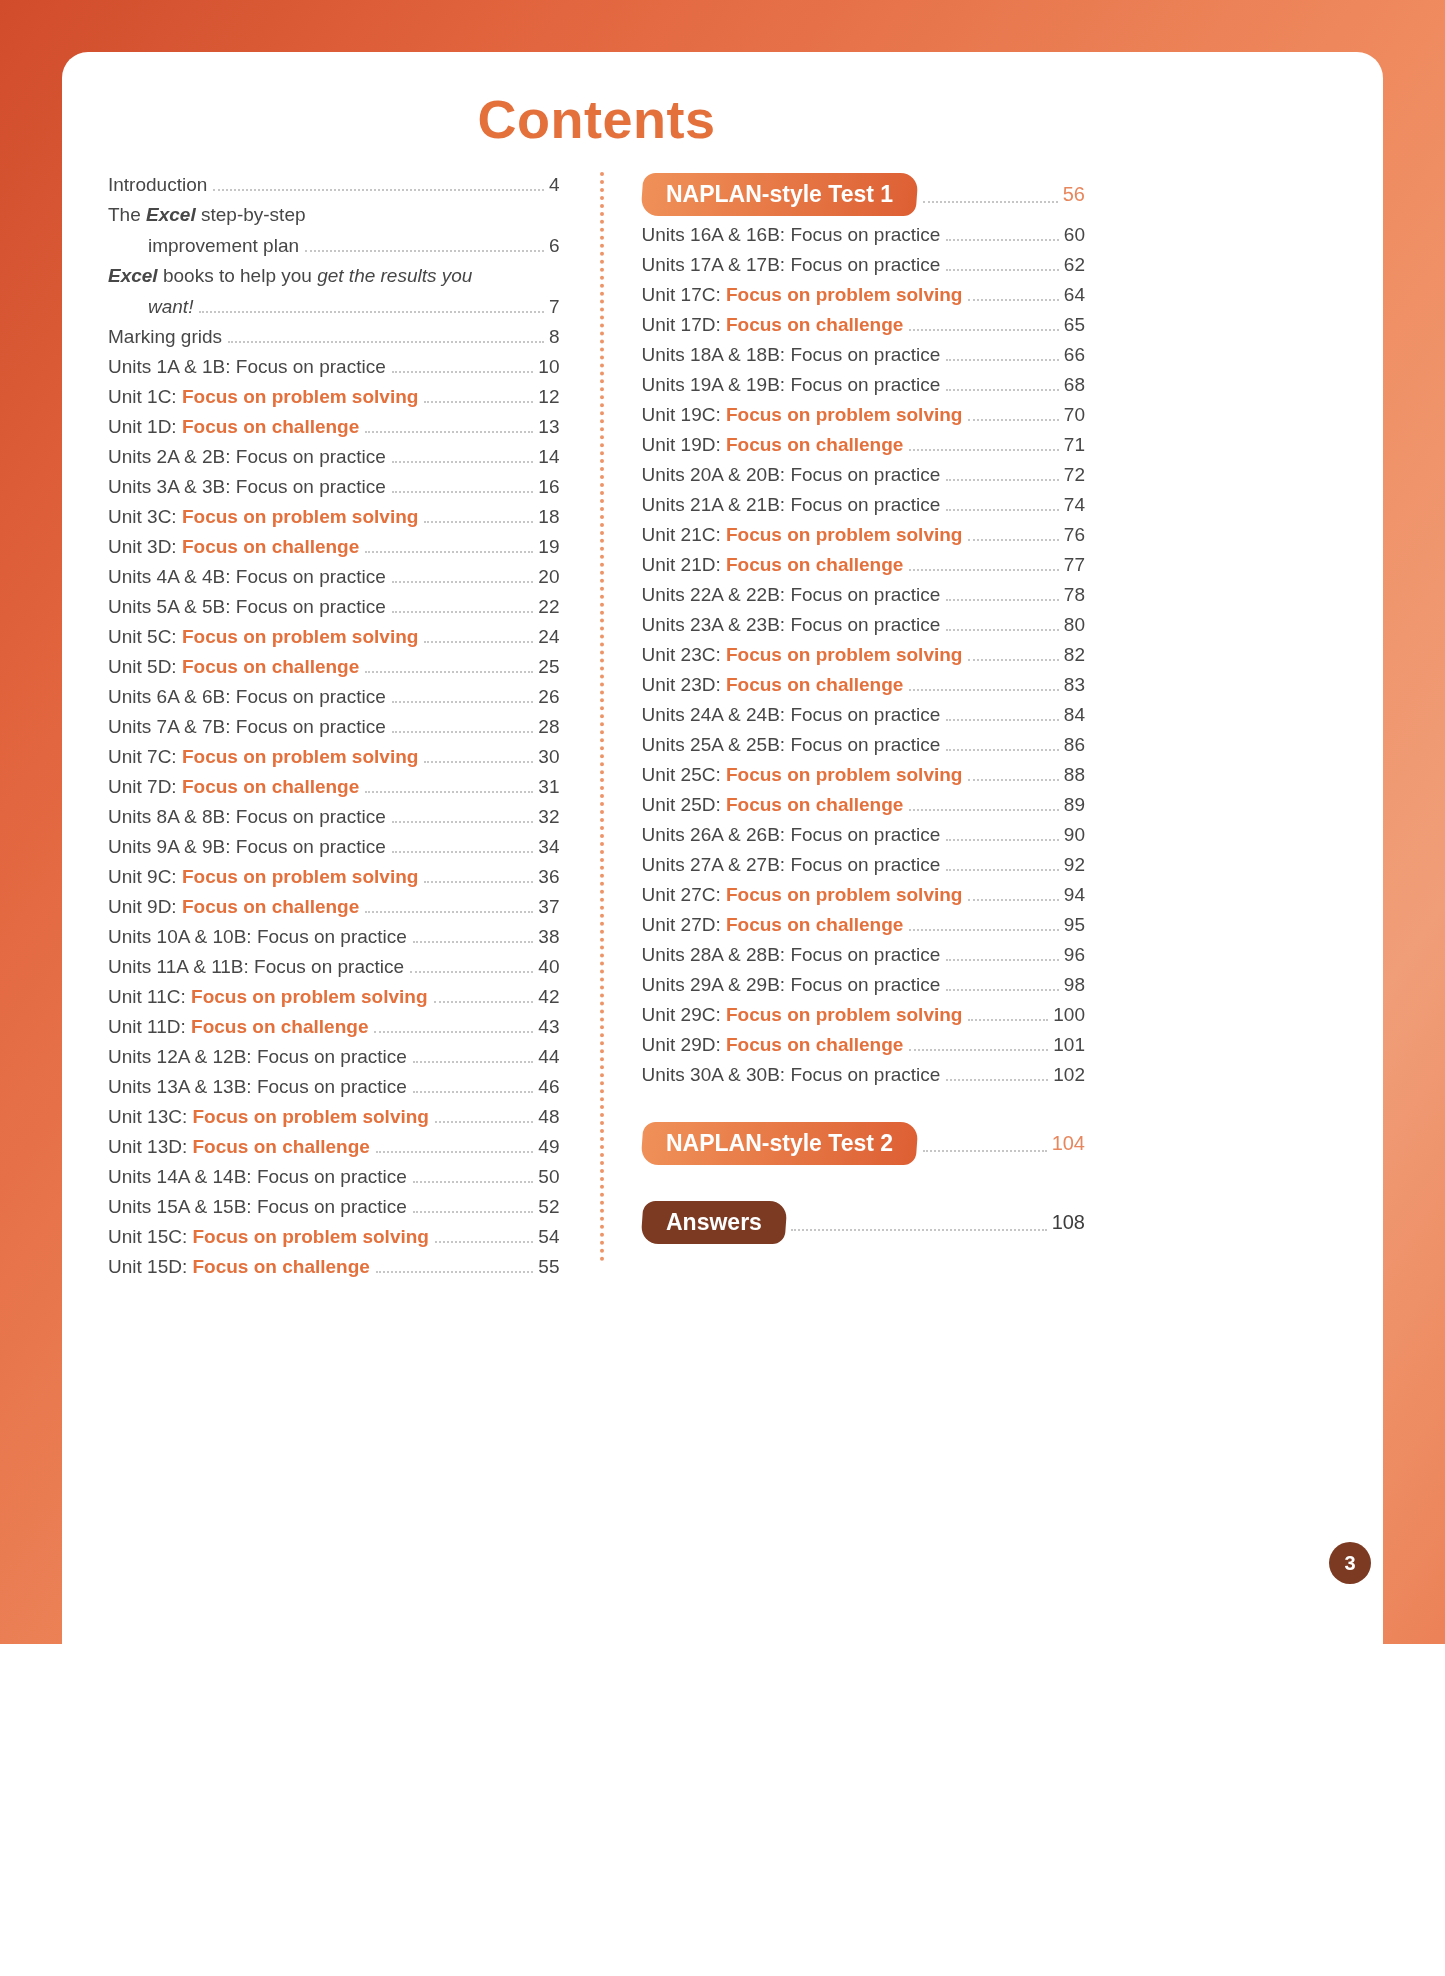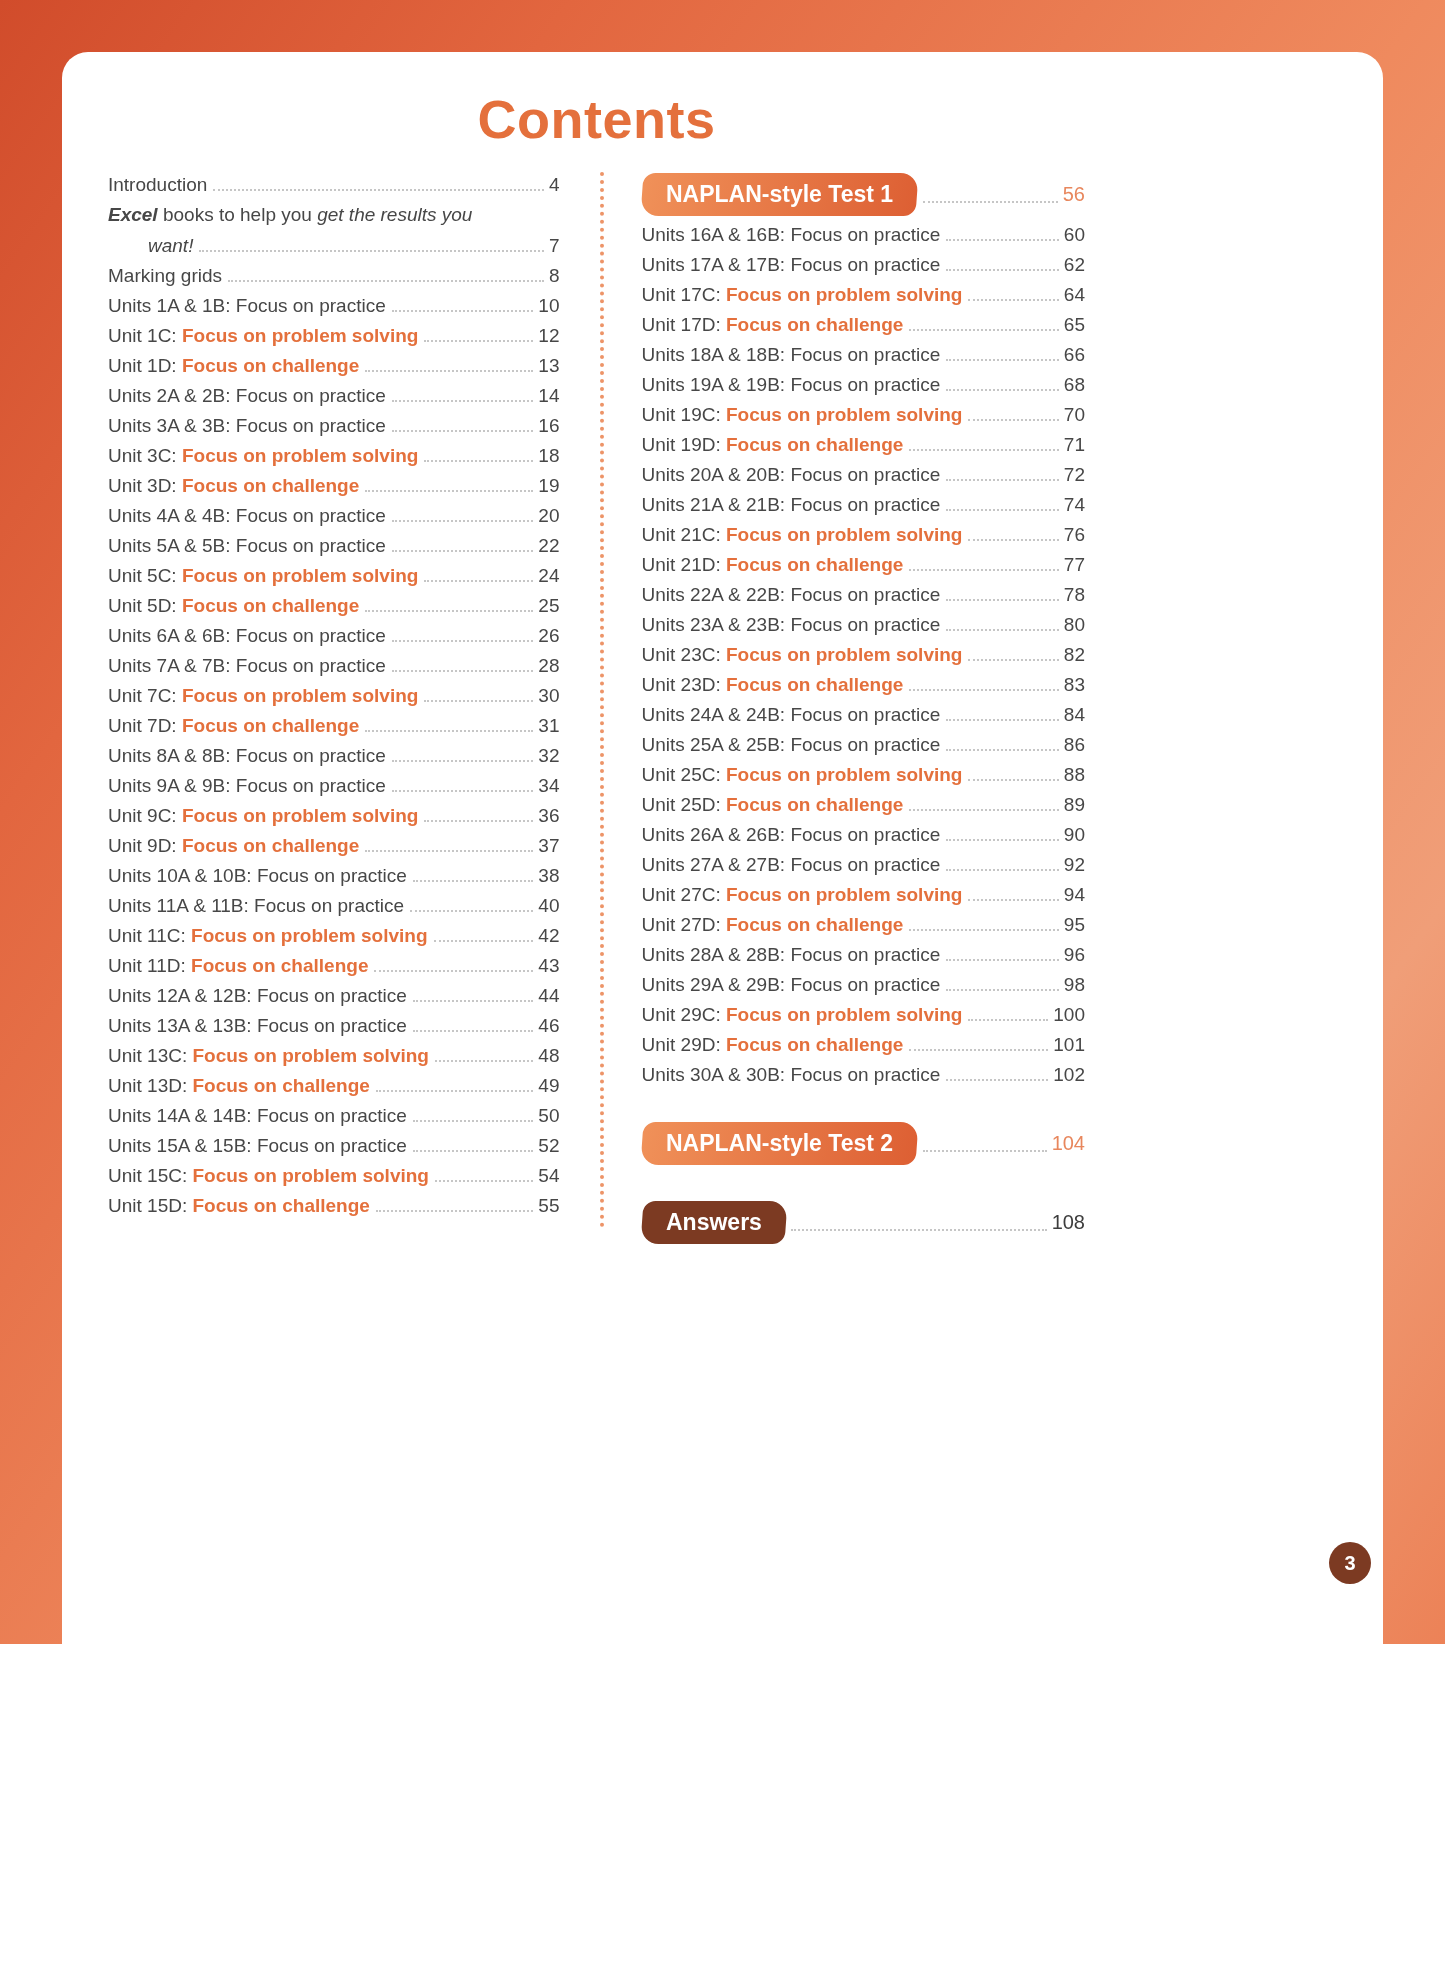--- a/index.html
+++ b/index.html
@@ -95,20 +95,28 @@
 
       <div class="columns">
 
         <div class="col left">
           <div class="row">
             <span class="lbl"><span>Introduction</span></span>
             <span class="dots"></span>
             <span class="pg">4</span>
           </div>
 
+          <div class="fm">
+            <div class="fm-line"><span>The </span><span class="brand">Excel</span><span> step-by-step</span></div>
+            <div class="row indent">
+              <span class="lbl"><span>improvement plan</span></span>
+              <span class="dots"></span>
+              <span class="pg">6</span>
+            </div>
+          </div>
 
           <div class="fm">
             <div class="fm-line"><span class="brand">Excel</span><span> books to help you </span><span class="italic">get the results you</span></div>
             <div class="row indent">
               <span class="lbl italic">want!</span>
               <span class="dots"></span>
               <span class="pg">7</span>
             </div>
           </div>
 

